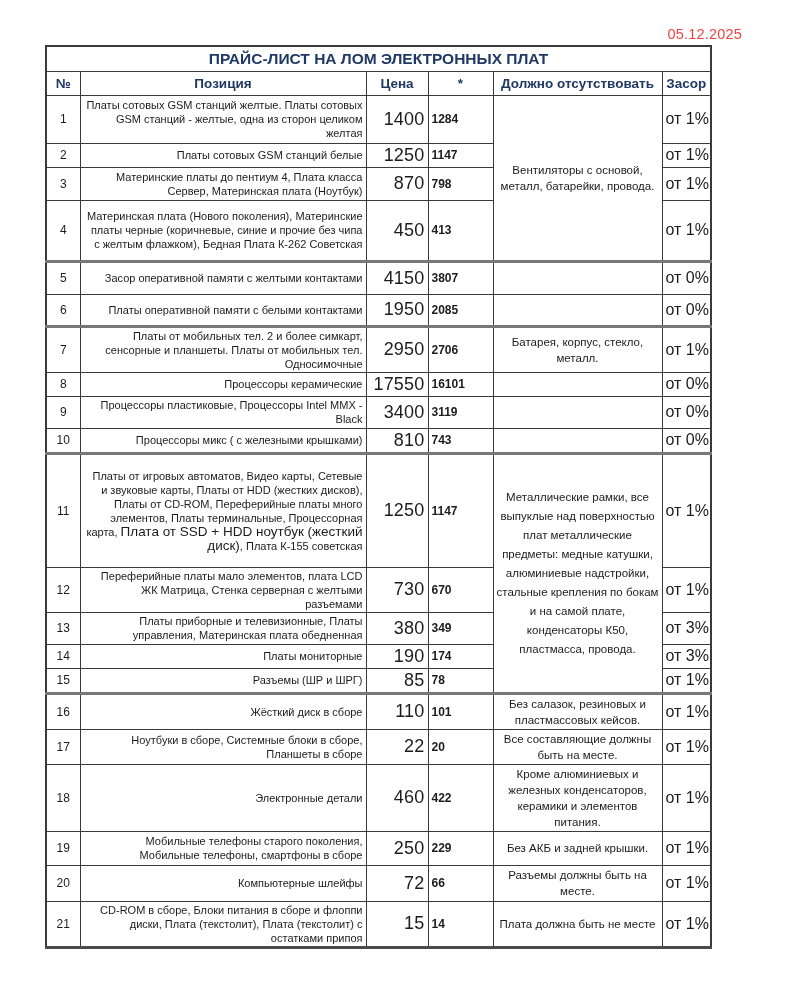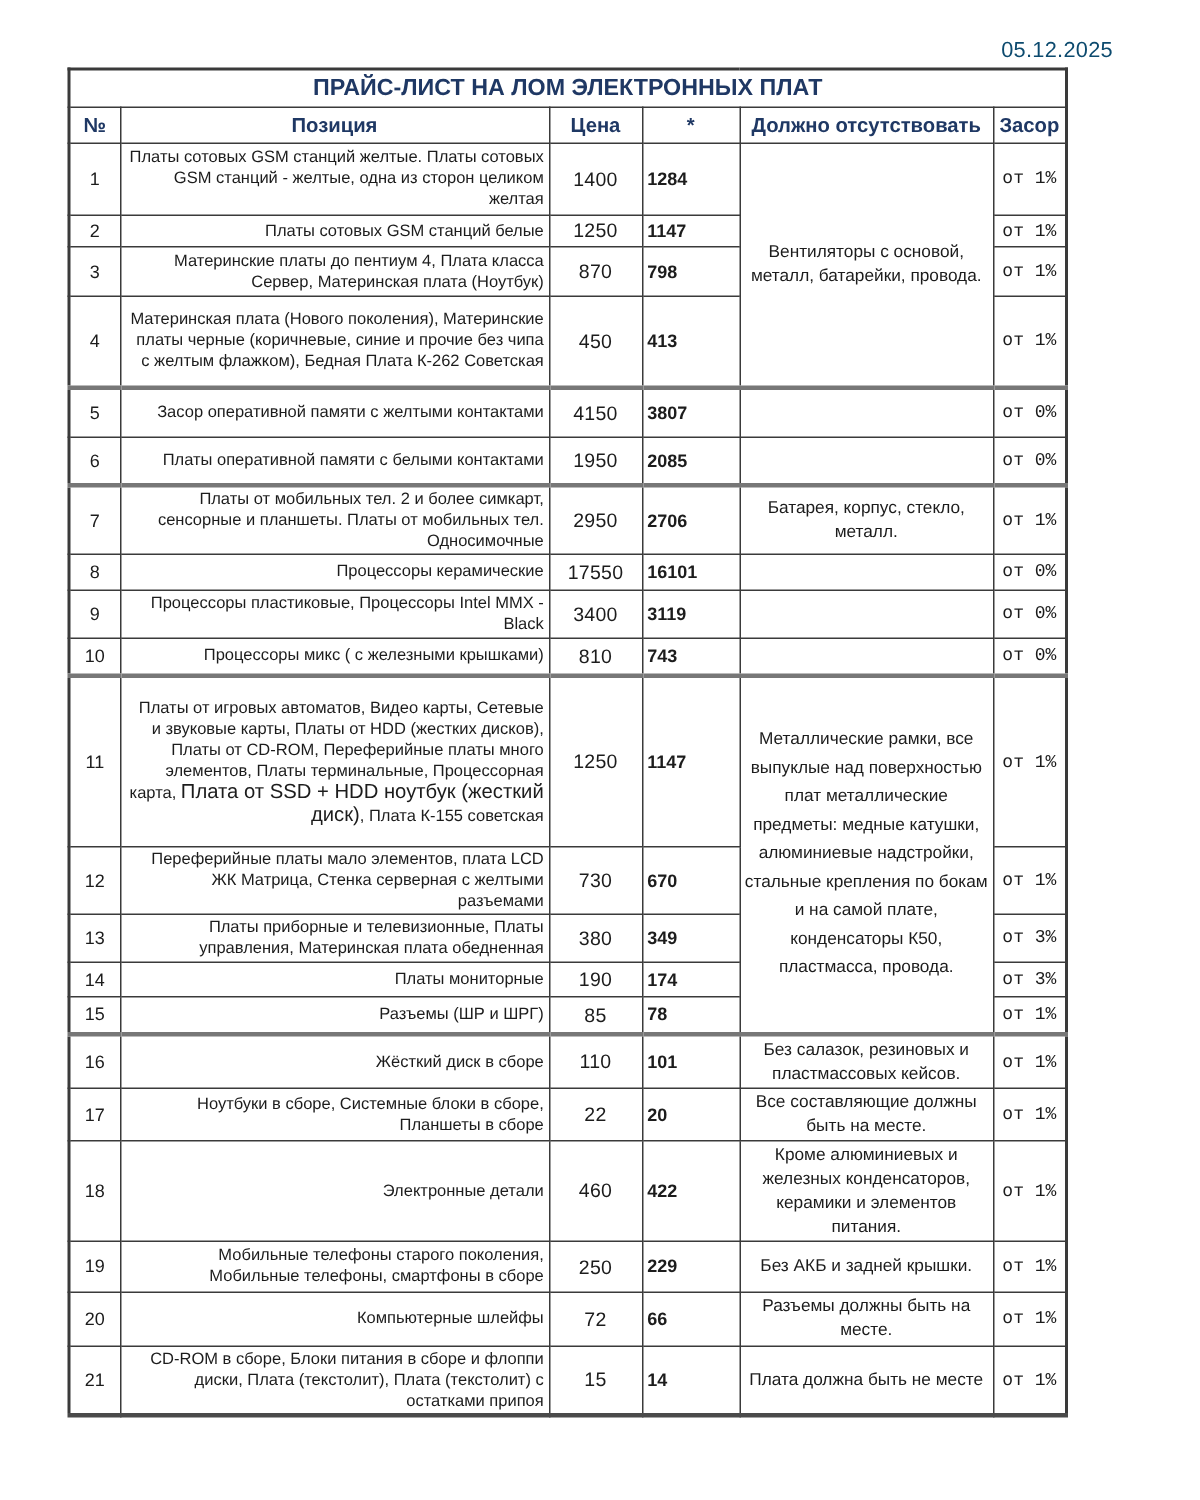--- a/index.html
+++ b/index.html
@@ -17,21 +17,21 @@
     width: 800px;
     height: 1000px;
     background: #ffffff;
     overflow: hidden;
   }
   .date {
     position: absolute;
     top: 26px;
     right: 58px;
     font-size: 14.5px;
-    color: #0c4a6e;
+    color: #ef4444;
     letter-spacing: 0.2px;
   }
   table.price {
     position: absolute;
     left: 45px;
     top: 45px;
     width: 665px;
     border-collapse: collapse;
     table-layout: fixed;
     border: 2px solid #3a3a3a;
@@ -61,43 +61,42 @@
     font-size: 12px;
   }
   td.c-pos {
     text-align: right;
     font-size: 11px;
     line-height: 14px;
     padding-left: 5px;
     padding-right: 4px;
   }
   td.c-price {
-    text-align: center;
-    font-size: 13px;
+    text-align: right;
+    font-size: 18px;
     letter-spacing: 0.2px;
   }
   td.c-star {
     font-size: 12px;
     font-weight: 600;
   }
   td.c-absent {
     text-align: center;
     font-size: 11.5px;
     line-height: 16px;
     padding-left: 6px;
     padding-right: 6px;
   }
   td.c-absent.tall {
     line-height: 19px;
   }
   td.c-zasor {
     text-align: center;
-    font-size: 12px;
+    font-size: 16px;
     white-space: nowrap;
-    font-family: Liberation Mono, monospace;
   }
   .big-inline {
     font-size: 13.5px;
   }
   tr.sep td {
     border-top: 3px solid #777777;
   }
 </style>
 </head>
 <body>

